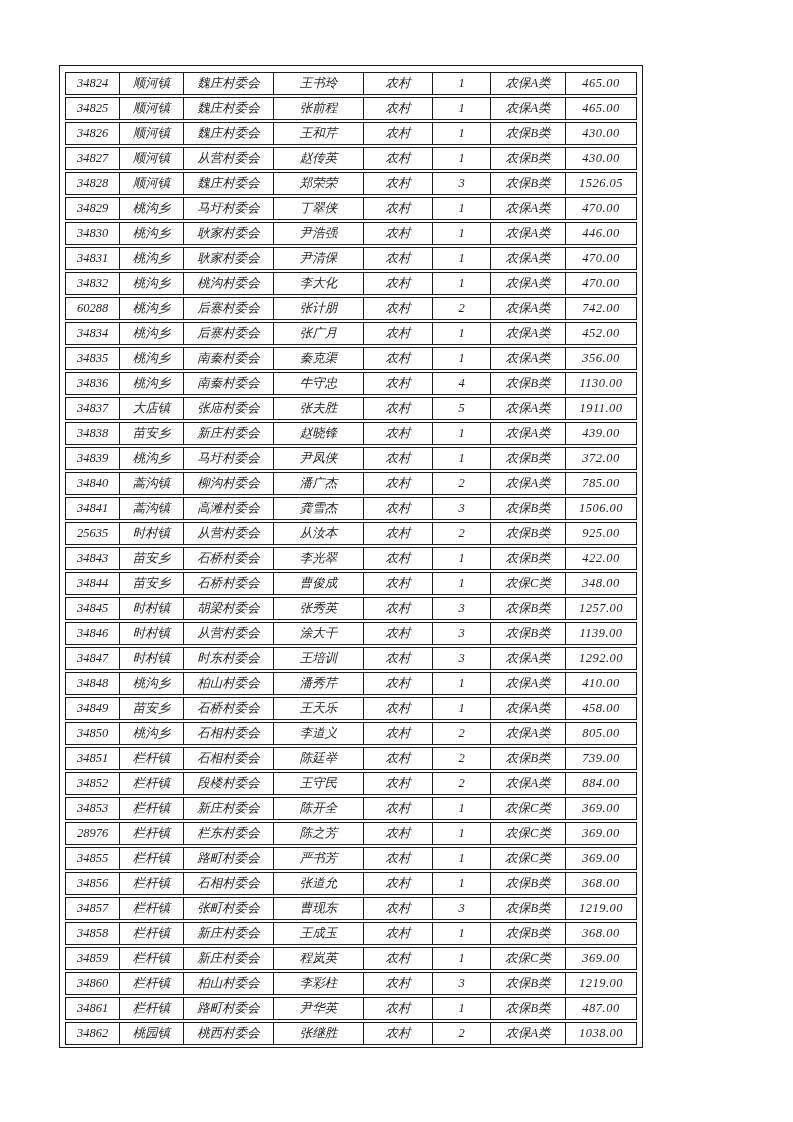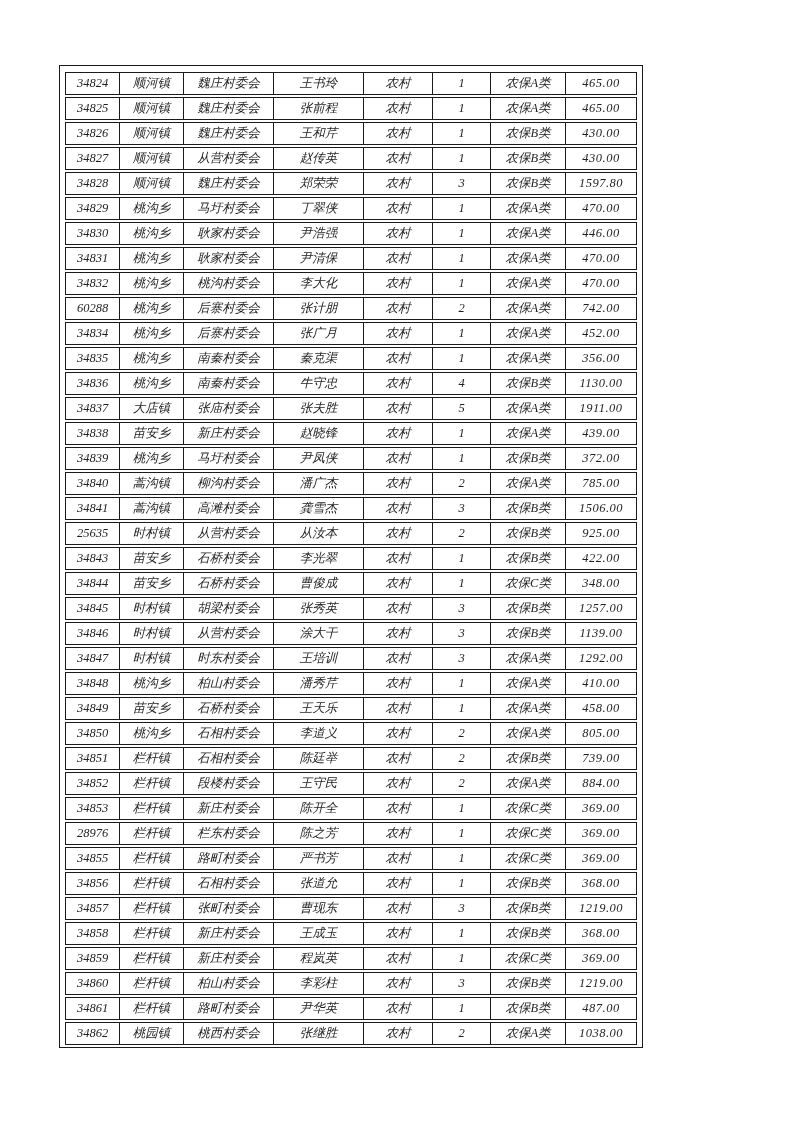--- a/index.html
+++ b/index.html
@@ -111,21 +111,21 @@
           <div class="cell c7">430.00</div>
         </div>
         <div class="row">
           <div class="cell c0">34828</div>
           <div class="cell c1">顺河镇</div>
           <div class="cell c2">魏庄村委会</div>
           <div class="cell c3">郑荣荣</div>
           <div class="cell c4">农村</div>
           <div class="cell c5">3</div>
           <div class="cell c6">农保B类</div>
-          <div class="cell c7">1597.80</div>
+          <div class="cell c7">1526.05</div>
         </div>
         <div class="row">
           <div class="cell c0">34829</div>
           <div class="cell c1">桃沟乡</div>
           <div class="cell c2">马圩村委会</div>
           <div class="cell c3">丁翠侠</div>
           <div class="cell c4">农村</div>
           <div class="cell c5">1</div>
           <div class="cell c6">农保A类</div>
           <div class="cell c7">470.00</div>

